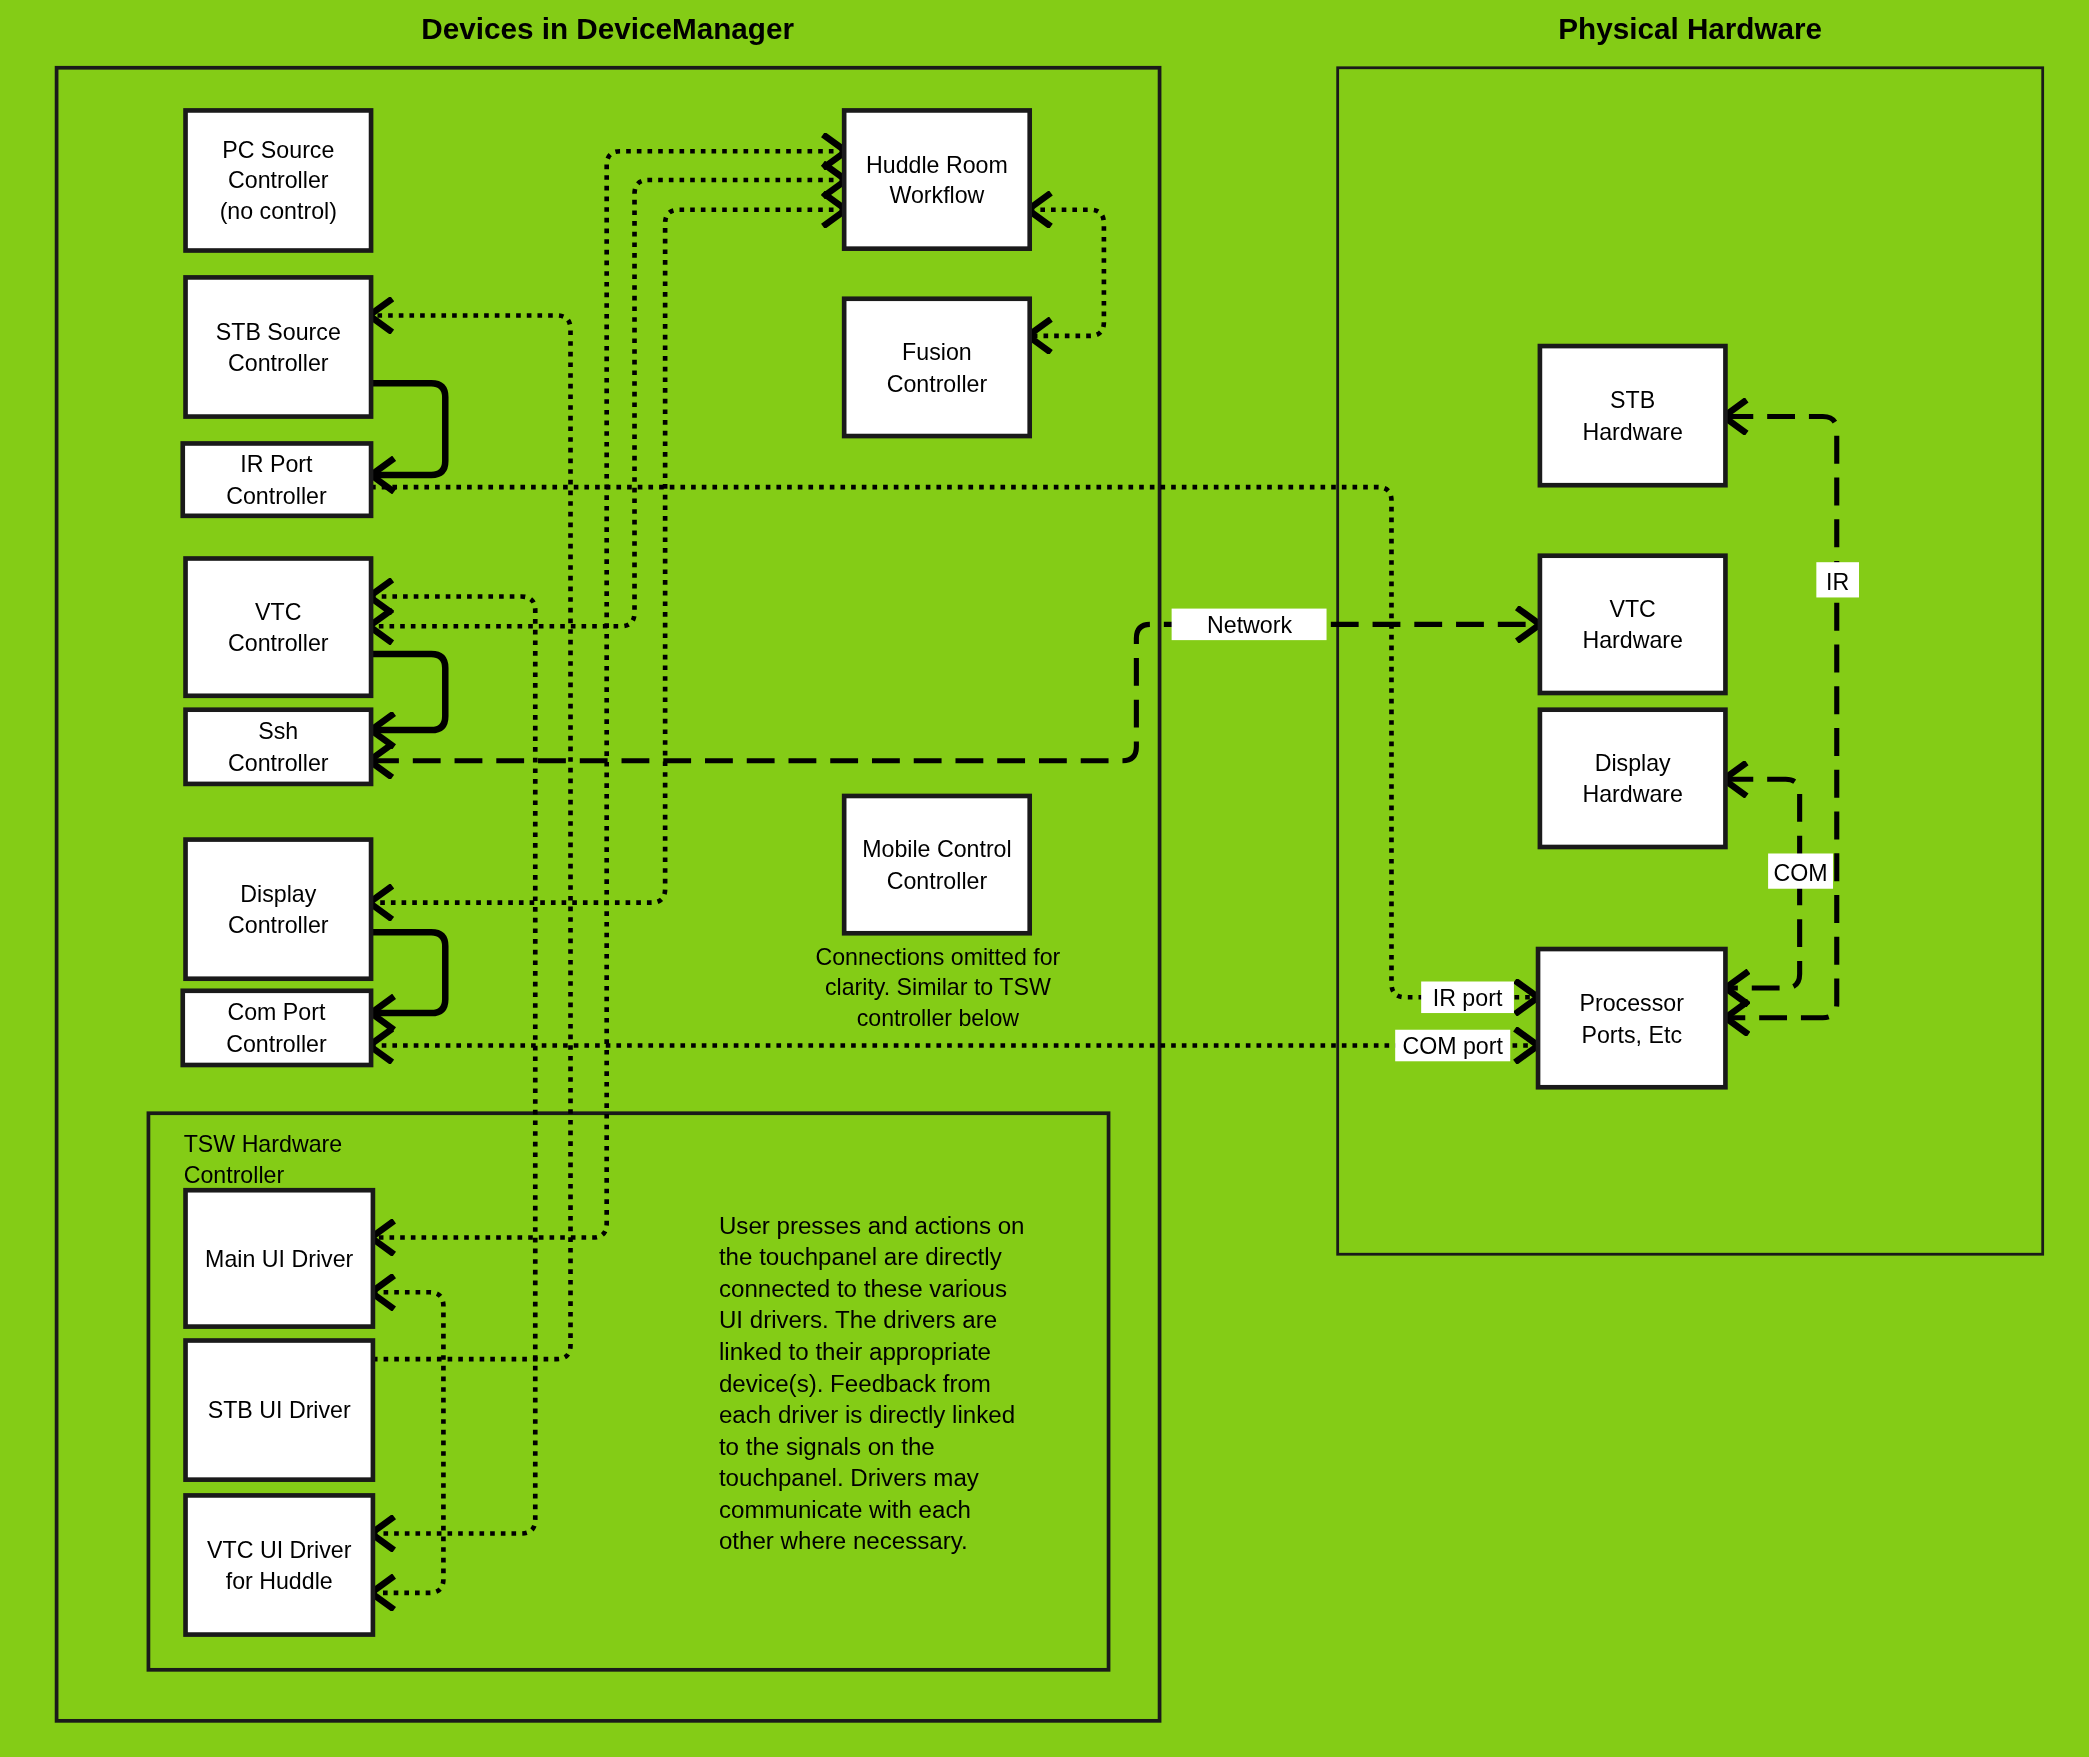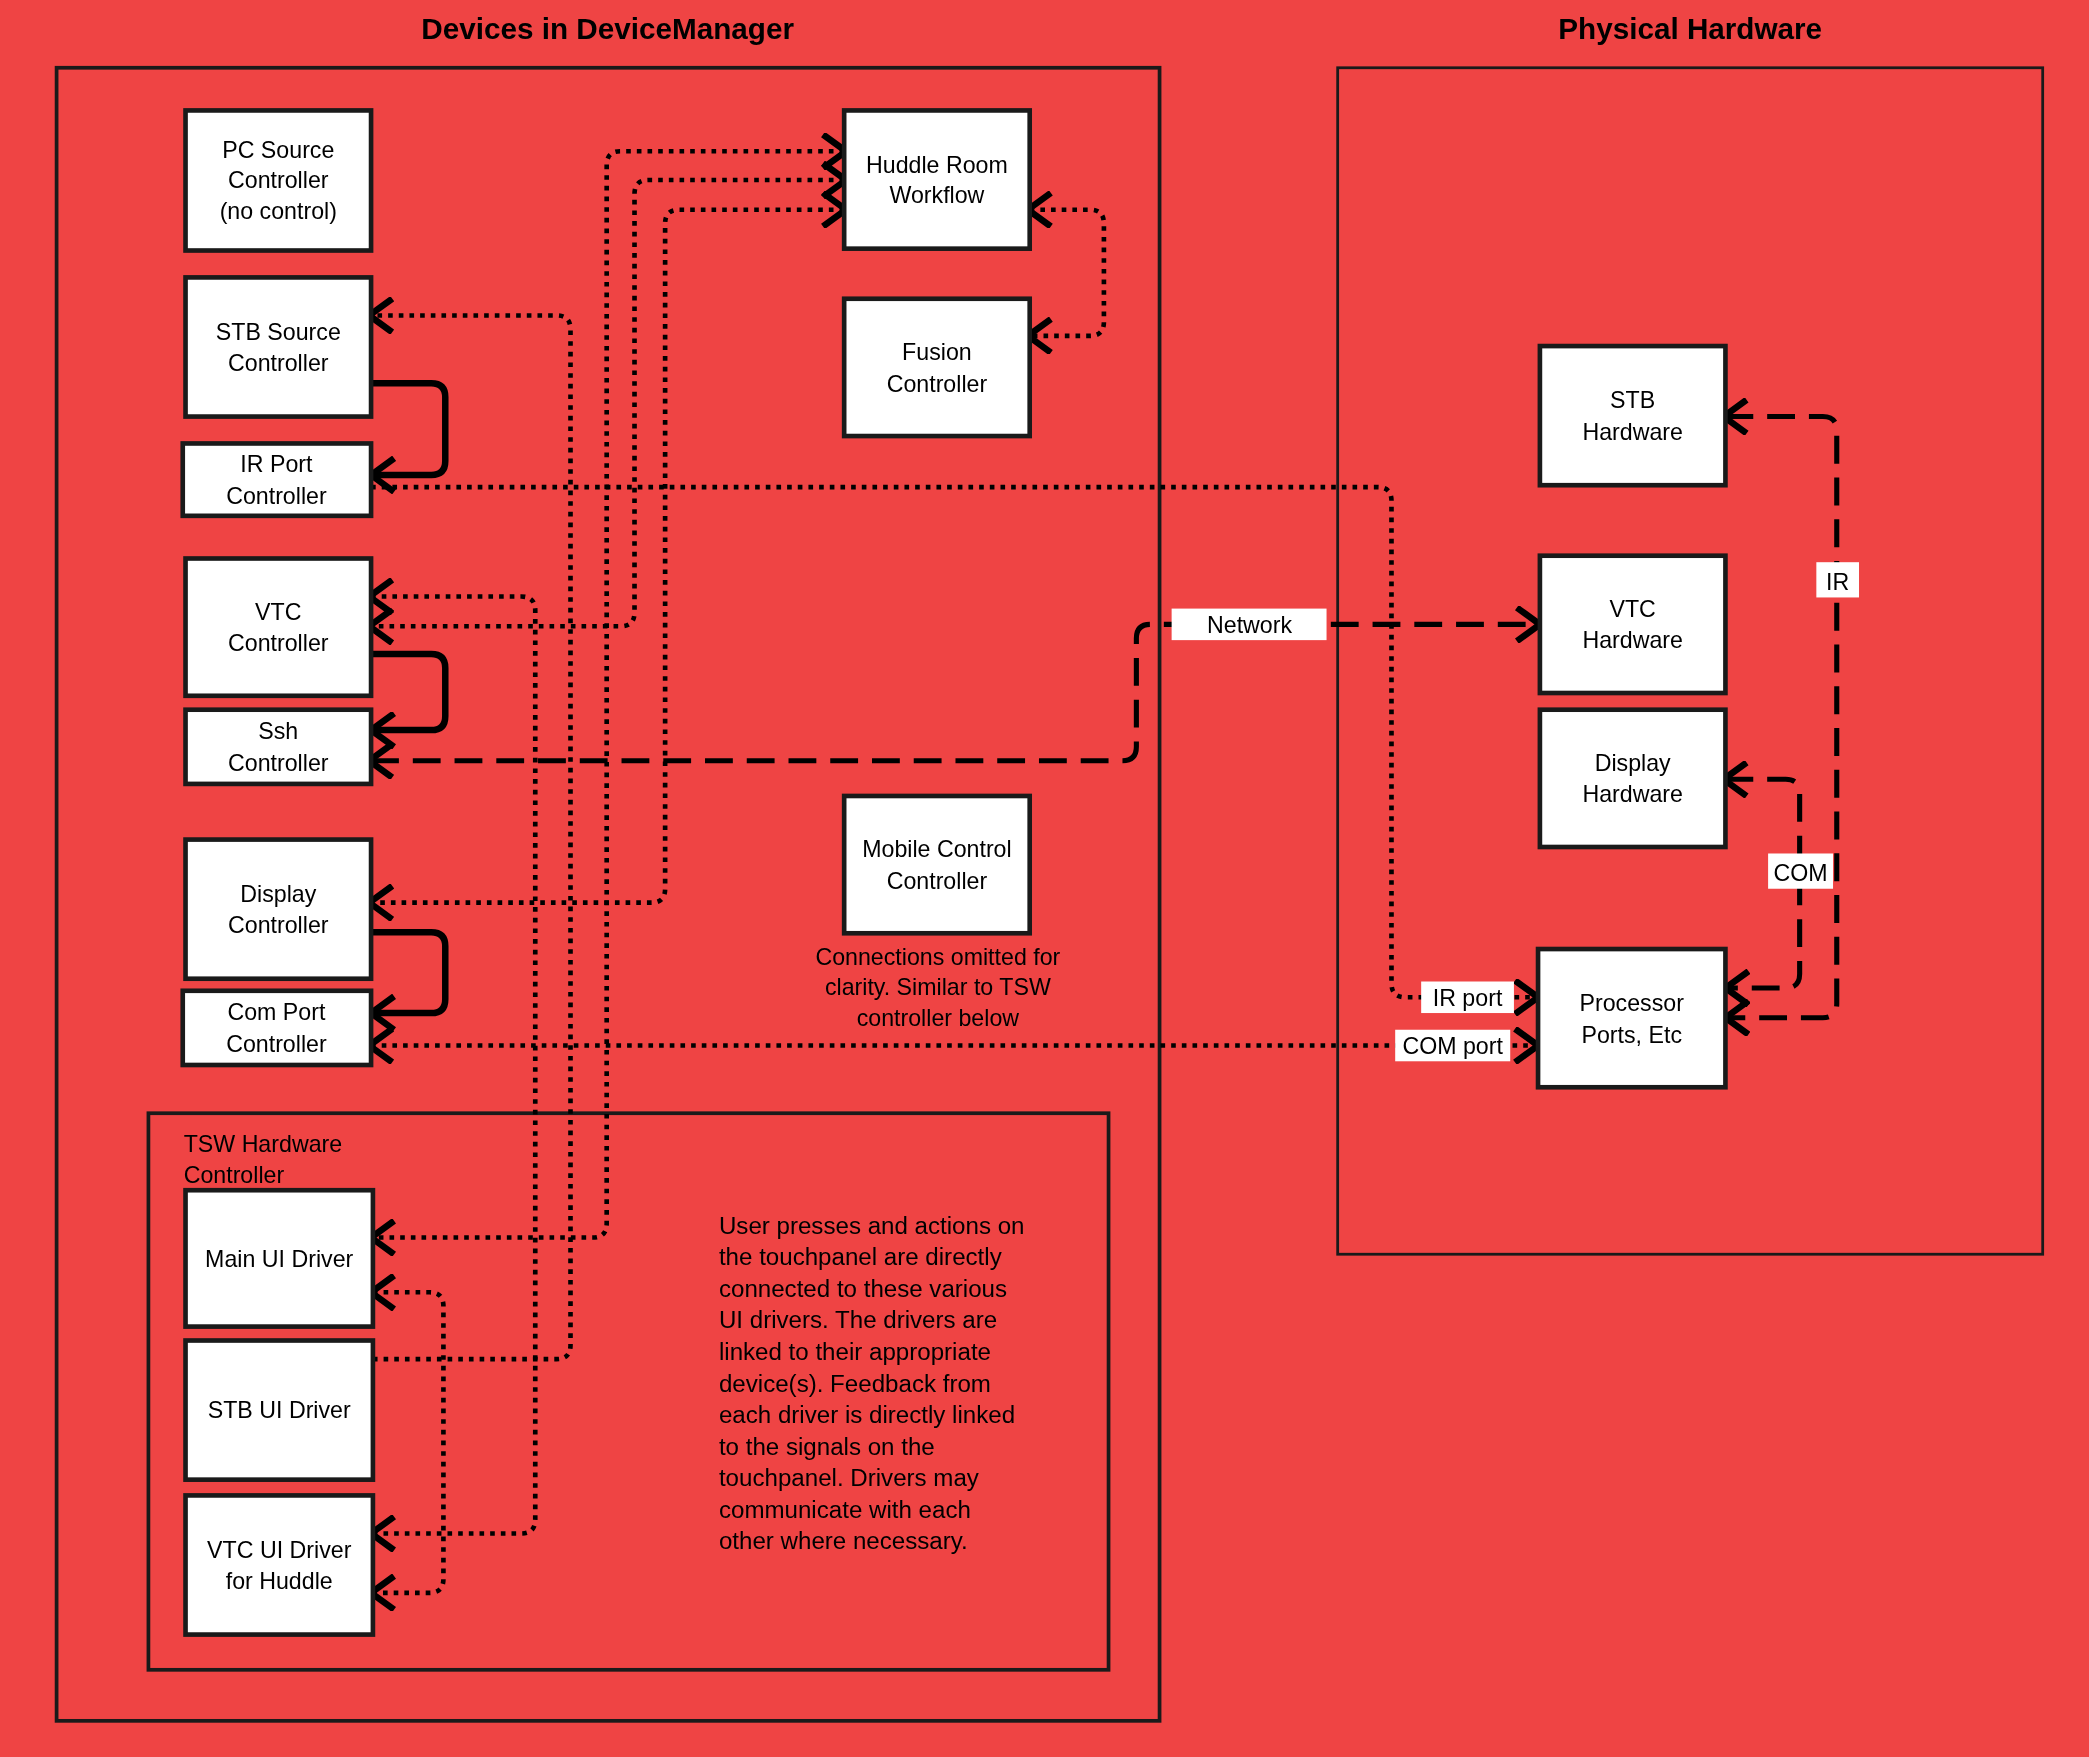--- a/index.html
+++ b/index.html
@@ -1,16 +1,16 @@
 <!DOCTYPE html>
 <html style="font-size:15px"><head>
 <meta charset="utf-8">
 <style>
   html,body{margin:0;padding:0;background:#ffffff;}
-  .stage{width:2090px;height:1758px;background:#ef4444;position:relative;font-family:"Liberation Sans",sans-serif;}
+  .stage{width:2090px;height:1758px;background:#84cc16;position:relative;font-family:"Liberation Sans",sans-serif;}
   svg{display:block;}
   .box{fill:#ffffff;stroke:#1a1a1a;stroke-width:5;}
   .frame{fill:none;stroke:#1a1a1a;stroke-width:4;}
   .frame-thin{fill:none;stroke:#1a1a1a;stroke-width:3;}
   .dot{fill:none;stroke:#000000;stroke-width:5;stroke-dasharray:5 6.5;}
   .dash{fill:none;stroke:#000000;stroke-width:5.5;stroke-dasharray:30 15;}
   .solid{fill:none;stroke:#000000;stroke-width:7;}
   .lbl{font-size:25px;fill:#000000;text-anchor:middle;}
   .lbl-left{font-size:25px;fill:#000000;text-anchor:start;}
   .para{font-size:26px;fill:#000000;text-anchor:start;}

